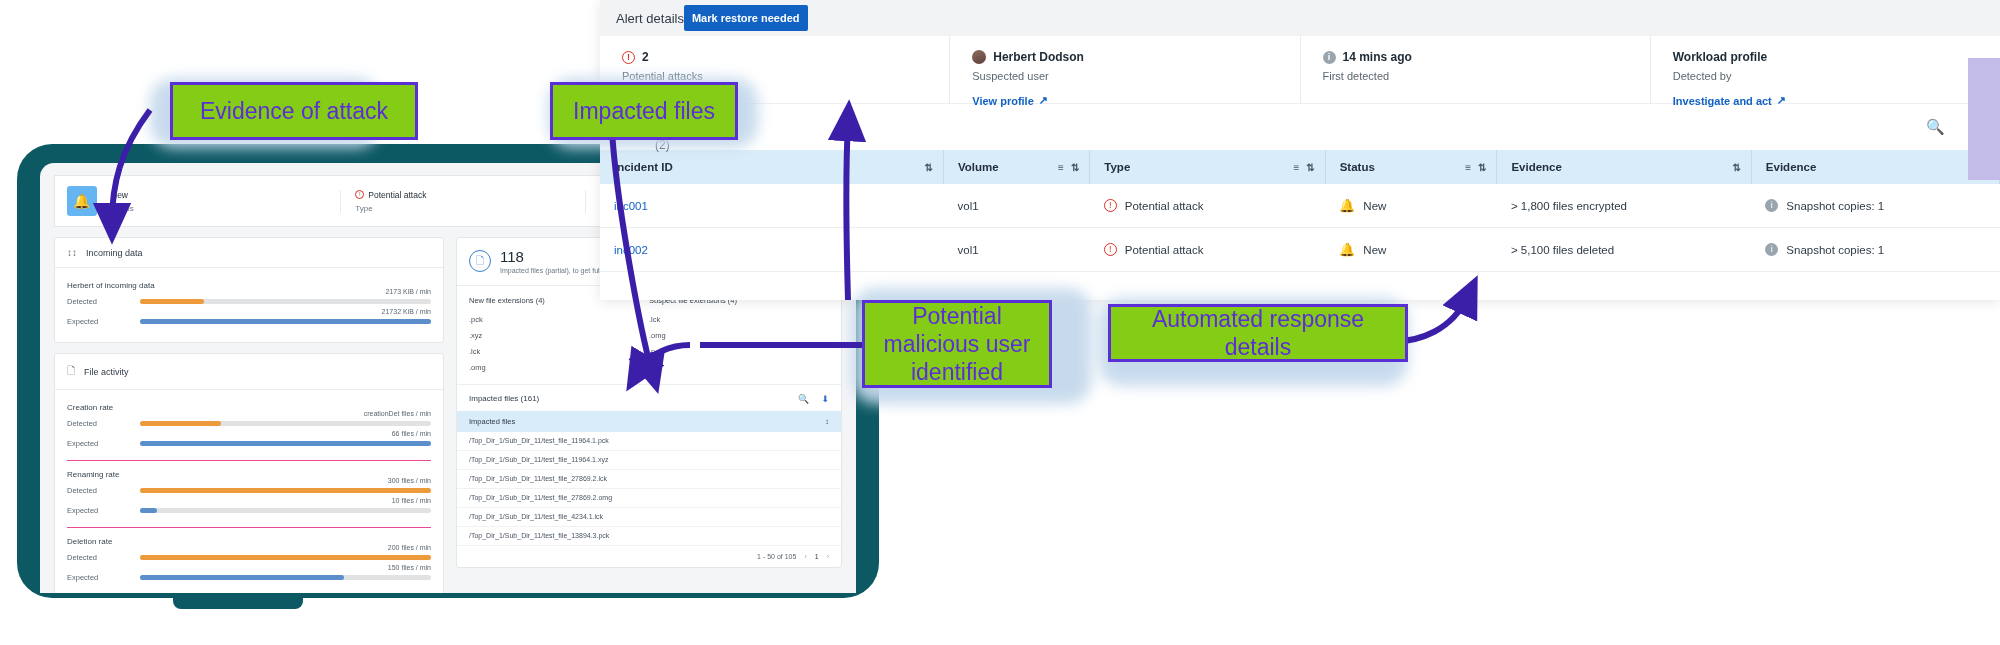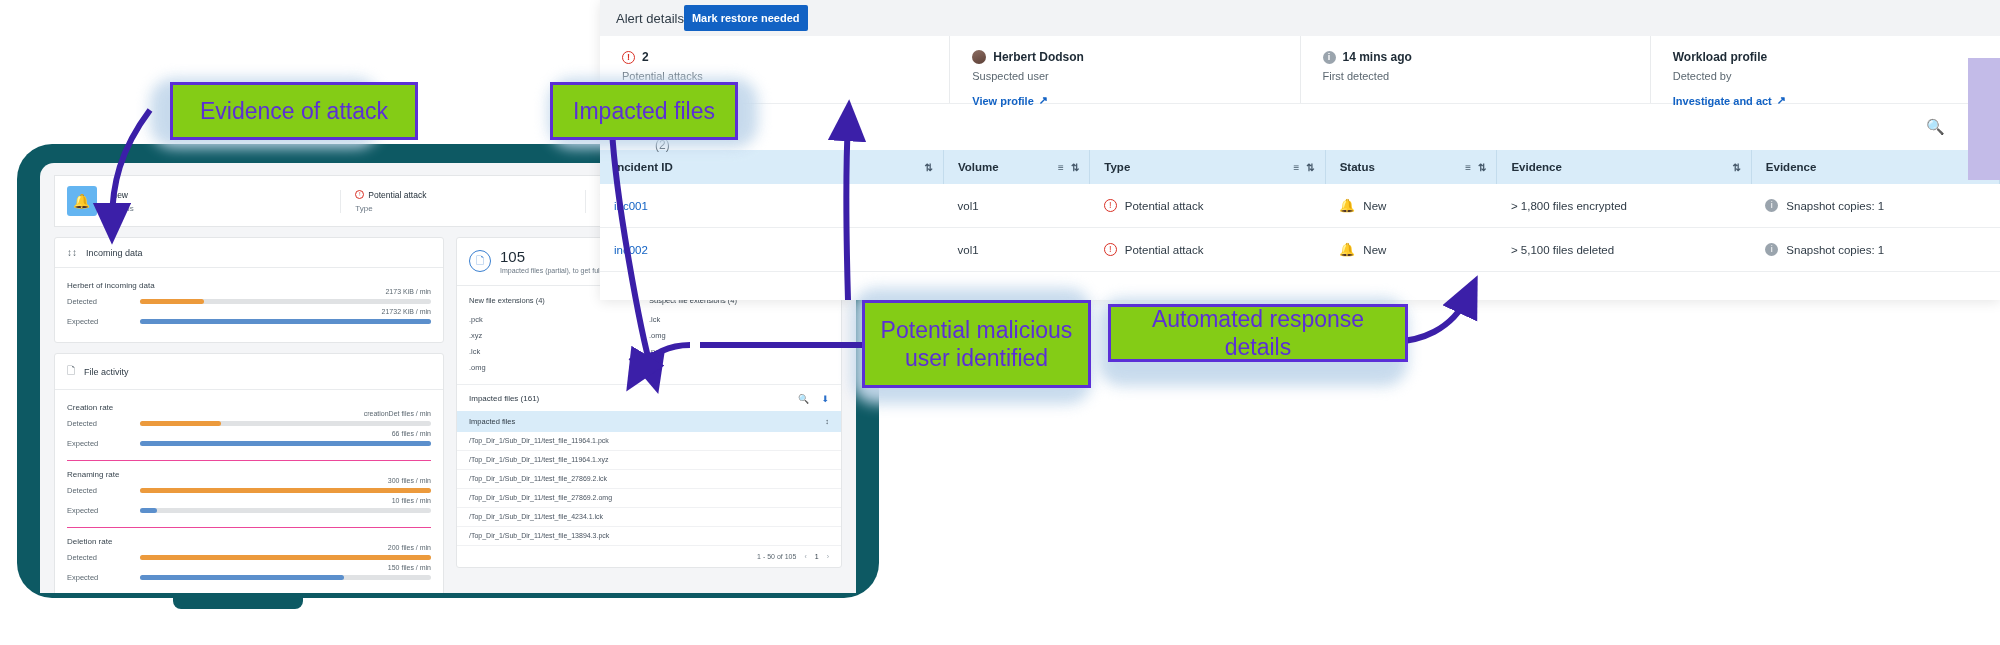--- a/index.html
+++ b/index.html
@@ -287,21 +287,21 @@
 
             </div>
           </div>
         </div>
 
         <div id="col-right">
           <div class="card">
             <div class="if-head">
               <span class="ring">🗋</span>
               <div>
-                <div class="if-count">105</div>
+                <div class="if-count">118</div>
                 <div class="if-sub">
                   <span>Impacted files (partial), to get full list</span>
                   <a class="link" href="#">Click here</a>
                 </div>
               </div>
             </div>
 
             <div class="ext-cols">
               <div class="ext-col">
                 <div class="ext-title">New file extensions (4)</div>
@@ -552,20 +552,20 @@
     <line x1="862" y1="345" x2="700" y2="345" stroke="#3b1fa8" stroke-width="6"></line>
     <line x1="1098" y1="342" x2="1390" y2="342" stroke="#3b1fa8" stroke-width="6" opacity="0"></line>
   </svg>
 
   <div class="callout" style="left:170px;top:82px;width:248px;height:58px;">
     <span>Evidence of attack</span>
   </div>
   <div class="callout" style="left:550px;top:82px;width:188px;height:58px;">
     <span>Impacted files</span>
   </div>
-  <div class="callout" style="left:862px;top:300px;width:229px;height:88px;align-items:center;">
+  <div class="callout" style="left:862px;top:300px;width:190px;height:88px;align-items:center;">
     <span>Potential malicious user identified</span>
   </div>
   <div class="callout" style="left:1108px;top:304px;width:300px;height:58px;">
     <span>Automated response details</span>
   </div>
 
 </div>
 
 </body></html>

